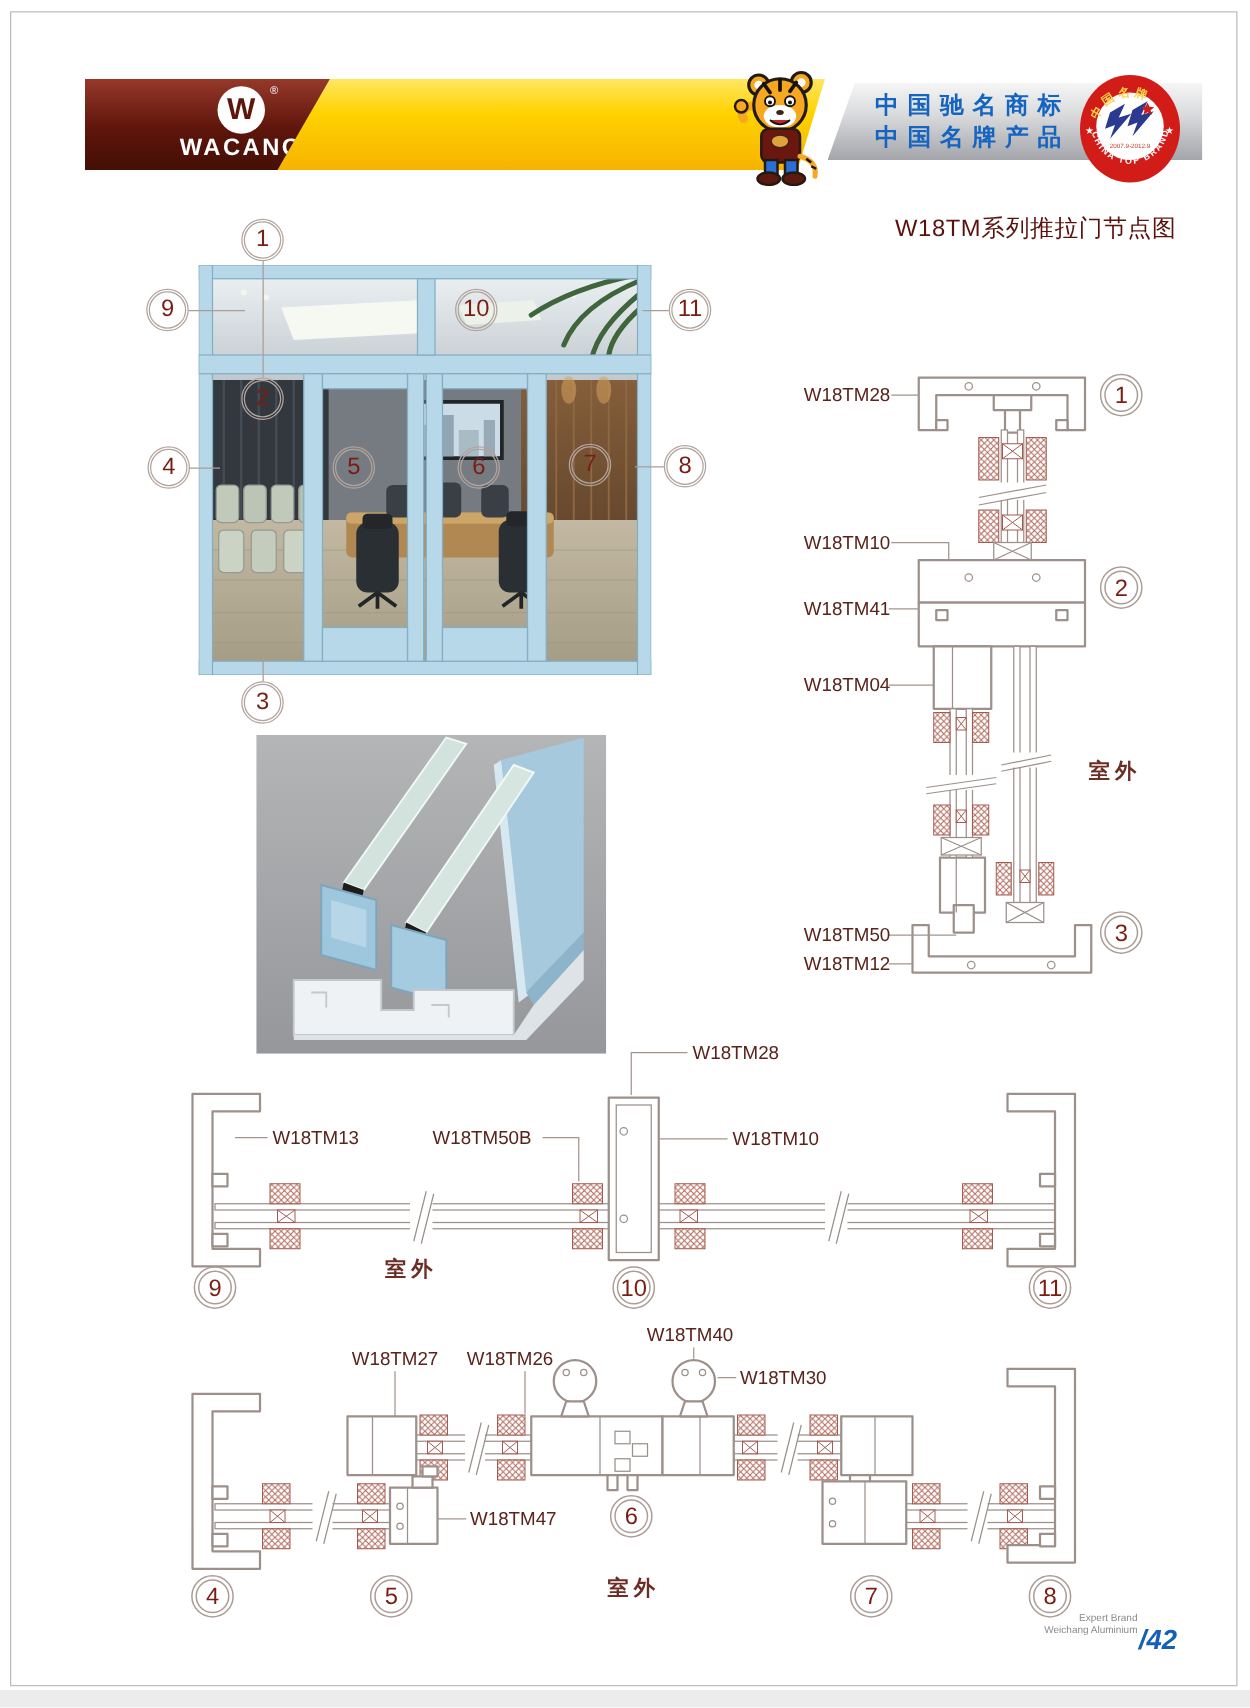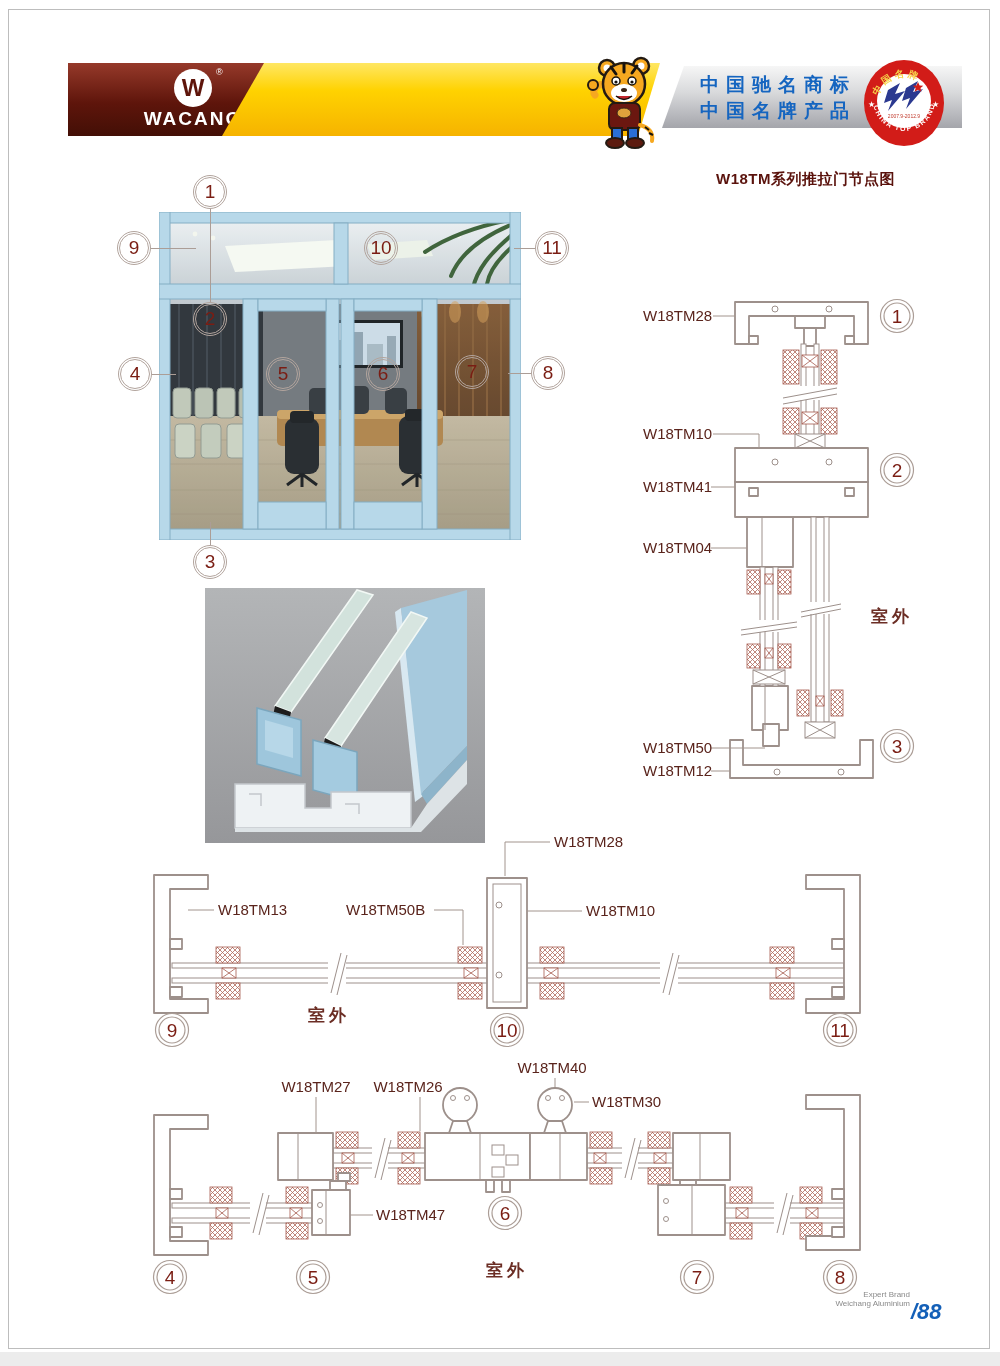--- a/index.html
+++ b/index.html
@@ -23,22 +23,22 @@
     display:flex;align-items:center;justify-content:center;
     color:#5e150b;font-size:24px;font-weight:bold;}
   .logo-reg{left:148px;top:4px;color:#fff;font-size:9px;}
   .logo-text{left:55px;top:45px;width:140px;text-align:center;color:#fff;
     font-weight:bold;font-size:19px;letter-spacing:2px;}
   .brand-wrap{left:246px;top:66px;width:396px;text-align:center;color:#7d170c;}
   .brand-cn{font-size:33px;font-weight:bold;letter-spacing:1px;line-height:40px;white-space:nowrap;}
   .brand-en{font-size:16px;letter-spacing:.5px;line-height:20px;white-space:nowrap;}
   .honor{left:700px;top:72px;width:190px;color:#1565c0;font-weight:bold;
     font-size:19px;letter-spacing:7px;line-height:26px;white-space:nowrap;}
-  .title{left:716px;top:170px;width:260px;color:#5a120c;font-weight:bold;
-    font-size:15px;letter-spacing:.5px;white-space:nowrap;}
+  .title{left:716px;top:170px;width:260px;color:#5a120c;font-weight:normal;
+    font-size:19px;letter-spacing:.5px;white-space:nowrap;}
 
   
   .co{position:absolute;width:34px;height:34px;border:1px solid #b2a49d;border-radius:50%;
       box-sizing:border-box;display:flex;align-items:center;justify-content:center;
       font-size:19px;color:#7a1d13;}
   .co::after{content:"";position:absolute;inset:1px;border:1px solid #b2a49d;border-radius:50%;}
   .lead-h,.lead-v{position:absolute;background:#ab9d96;}
   .lead-h{height:1px;}
   .lead-v{width:1px;}
 
@@ -681,13 +681,13 @@
     <circle r="16.5" class="ring"></circle>
       <circle r="13" class="ring"></circle>
     <text class="num" y="6.5">8</text>
     </g>
 </svg>
 
 <div class="abs f-brand">
   <div>Expert Brand</div>
   <div>Weichang Aluminium</div>
 </div>
-<div class="abs f-num">/88</div>
+<div class="abs f-num">/42</div>
 
 </body></html>

